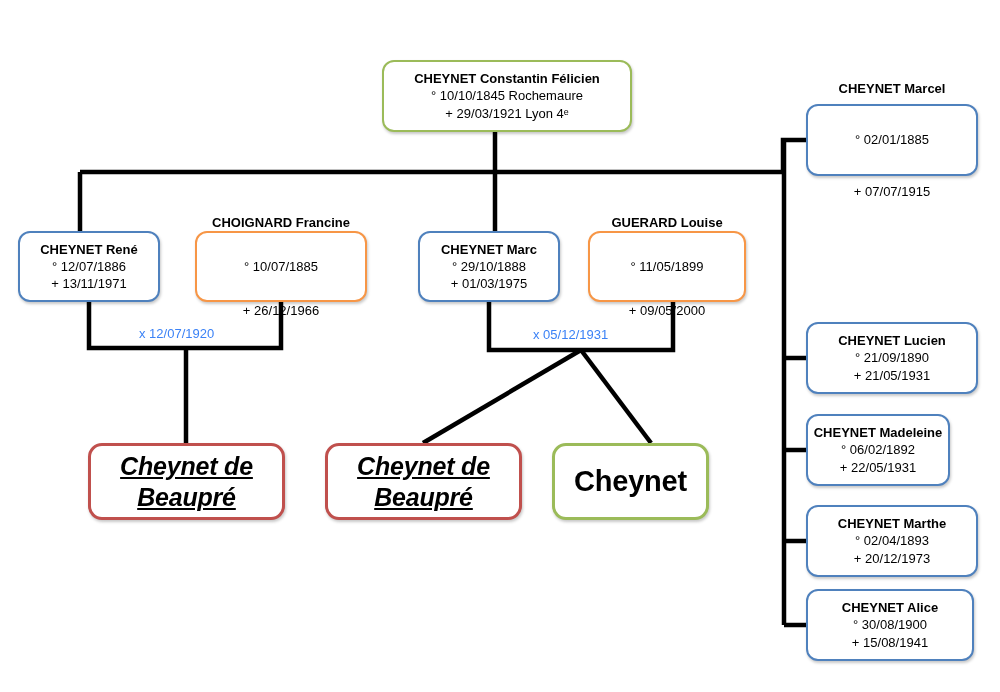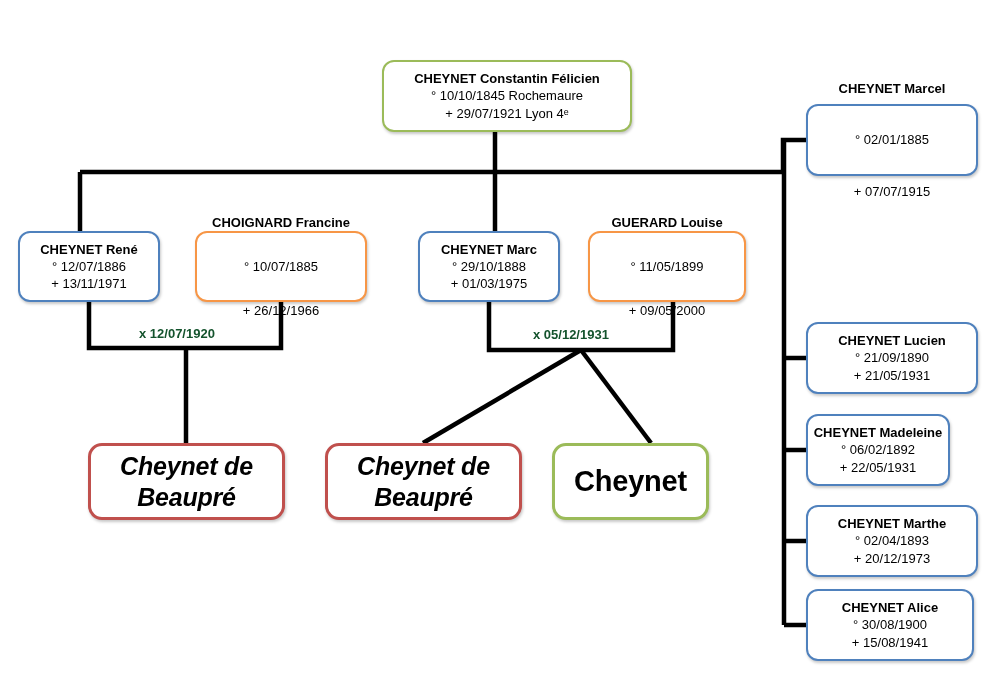--- a/index.html
+++ b/index.html
@@ -46,45 +46,44 @@
     white-space: nowrap;
   }
   .node .evt {
     font-size: 13px;
     line-height: 17.5px;
     white-space: nowrap;
   }
   .node.blue   { border-color: #4f81bd; }
   .node.orange { border-color: #f79646; gap: 27px; }
   .node.green  { border-color: #9bbb59; }
-  .node.red    { border-color: #c0504d; }
+  .node.red    { border-color: #c0504d; text-decoration: underline; }
 
   .family {
     border-width: 3px;
     border-radius: 14px;
   }
   .family .fam-label {
     font-weight: bold;
     font-style: italic;
     font-size: 25px;
     line-height: 31px;
     letter-spacing: -0.2px;
   }
   .family.plain .fam-label {
     font-style: normal;
     font-size: 29px;
   }
   .union-label {
     position: absolute;
     font-size: 13px;
-    color: #14532d;
+    color: #3b82f6;
     white-space: nowrap;
     z-index: 4;
     background: transparent;
-    font-weight: bold;
   }
 </style>
 </head>
 <body>
 
 <div id="canvas">
 
   <svg id="wires" viewBox="0 0 1000 692" xmlns="http://www.w3.org/2000/svg">
     <g stroke="#000000" stroke-width="4.5" fill="none" stroke-linecap="butt">
 
@@ -106,21 +105,21 @@
 
       <path d="M 489 302 L 489 350 L 673 350 L 673 302"></path>
       <path d="M 581 350 L 423 443"></path>
       <path d="M 581 350 L 651 443"></path>
     </g>
   </svg>
 
   <div class="node green" style="left:382px; top:32px; width:250px; height:72px;margin-top:28px;">
     <div class="name">CHEYNET Constantin Félicien</div>
     <div class="evt">° 10/10/1845 Rochemaure</div>
-    <div class="evt">+ 29/07/1921 Lyon 4ᵉ</div>
+    <div class="evt">+ 29/03/1921 Lyon 4ᵉ</div>
   </div>
 
   <div class="node blue" style="left:18px; top:231px; width:142px; height:71px;">
     <div class="name">CHEYNET René</div>
     <div class="evt">° 12/07/1886</div>
     <div class="evt">+ 13/11/1971</div>
   </div>
 
   <div class="node orange" style="left:195px; top:231px; width:172px; height:71px;">
     <div class="name">CHOIGNARD Francine</div>

